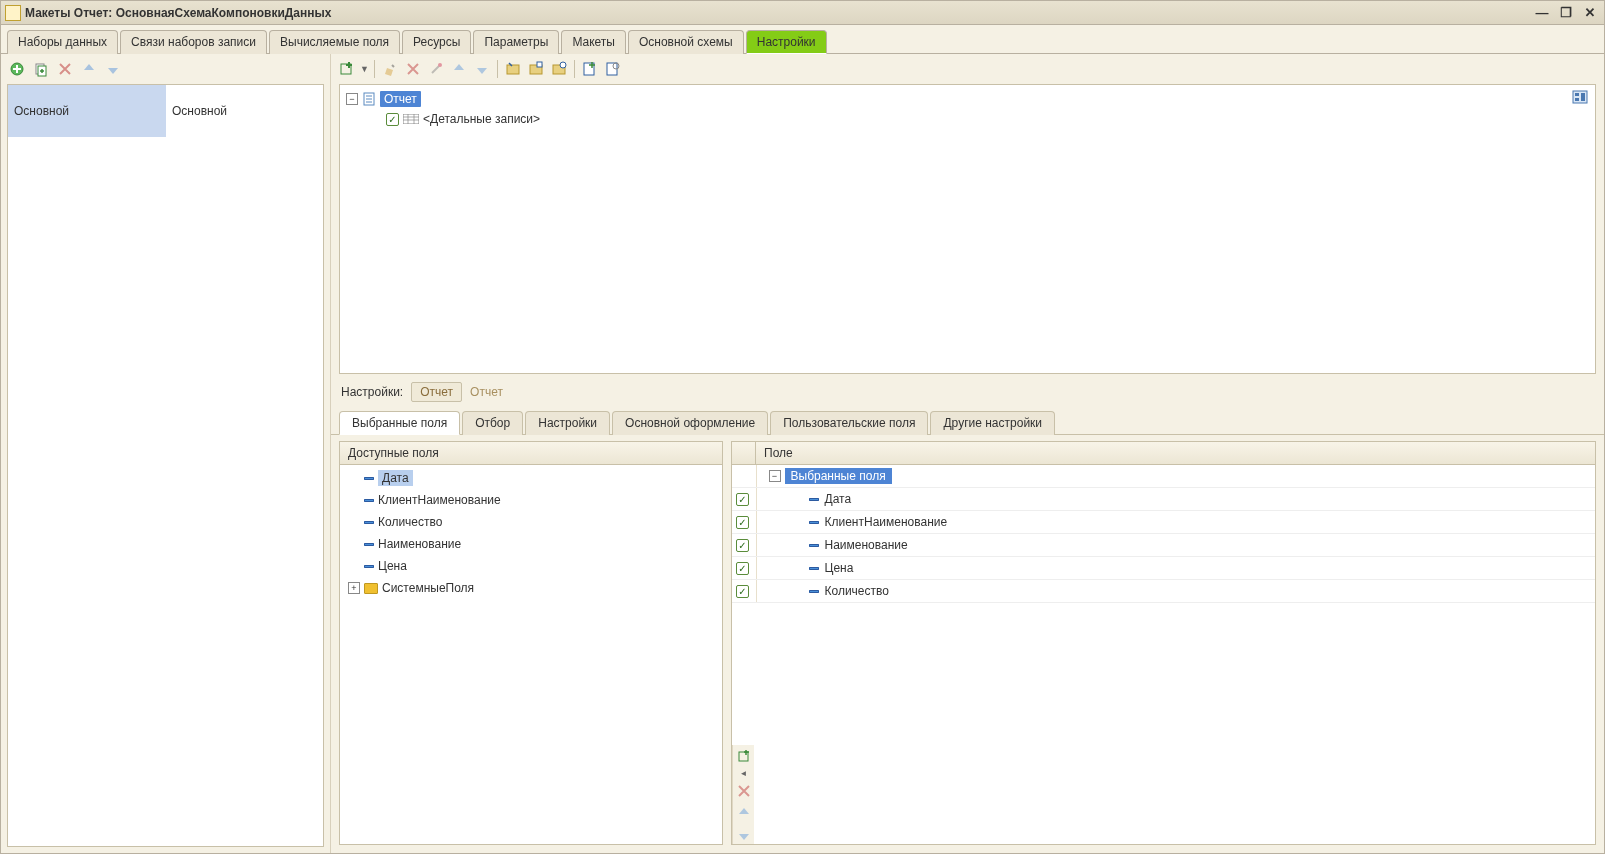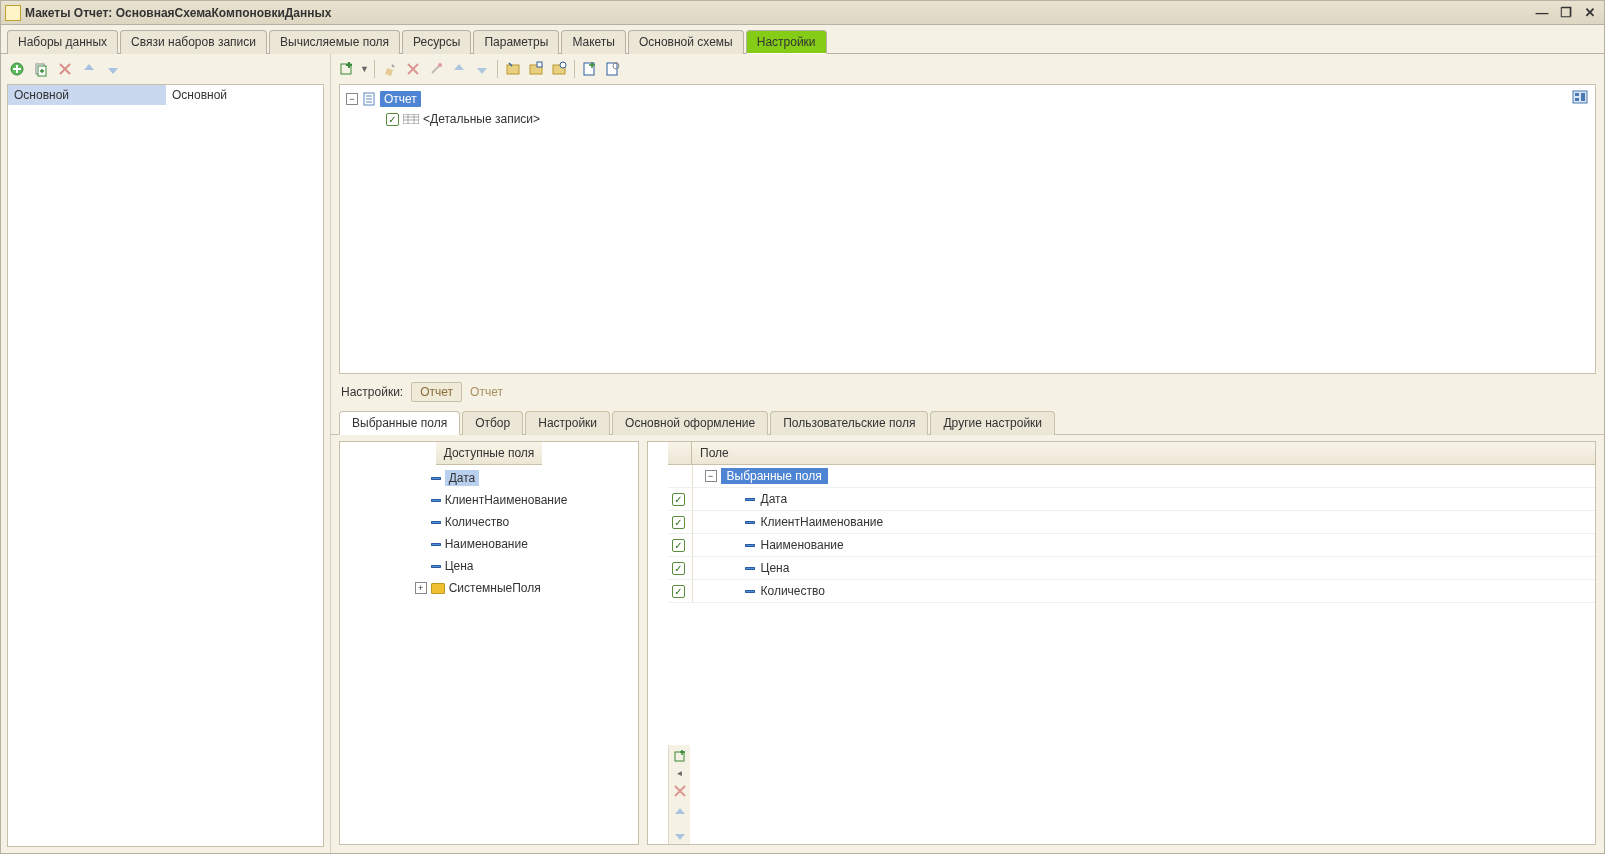--- a/index.html
+++ b/index.html
@@ -109,21 +109,21 @@
     border-right: 1px solid #c8c0a8;
     font-size: 12px;
   }
   .var-col1 { width: 158px; }
   .var-col2 { flex: 1; }
   .var-row {
     display: flex;
     font-size: 12px;
   }
   .var-row.selected { background: #c9d8ef; }
-  .var-row > div { padding: 3px 6px; border-right: 1px solid transparent;}
+  .var-row > div { padding: 19px 6px; border-right: 1px solid transparent;}
   .var-row .var-col2 { background: #fff; }
 
   .right-panel {
     flex: 1;
     display: flex;
     flex-direction: column;
     min-width: 0;
   }
 
   .right-toolbar {
@@ -210,22 +210,22 @@
     gap: 8px;
     padding: 6px 8px 8px 8px;
     min-height: 0;
   }
   .avail-box, .sel-box-wrap {
     border: 1px solid #c8c0a8;
     background: #fff;
     display: flex;
     flex-direction: column;
   }
-  .avail-box { width: 300px; align-items: center; }
-  .sel-box-wrap { flex: 1; display:flex;padding-left:20px; }
+  .avail-box { width: 384px; }
+  .sel-box-wrap { flex: 1; display:flex; }
   .sel-box { flex:1; display:flex; flex-direction:column; min-width:0; }
   .box-header {
     background: linear-gradient(#f8f4e8, #ece6d4);
     border-bottom: 1px solid #c8c0a8;
     padding: 4px 8px;
     font-size: 12px;
   }
   .sel-header-row { display:flex; }
   .sel-check-col {
     width: 24px;

